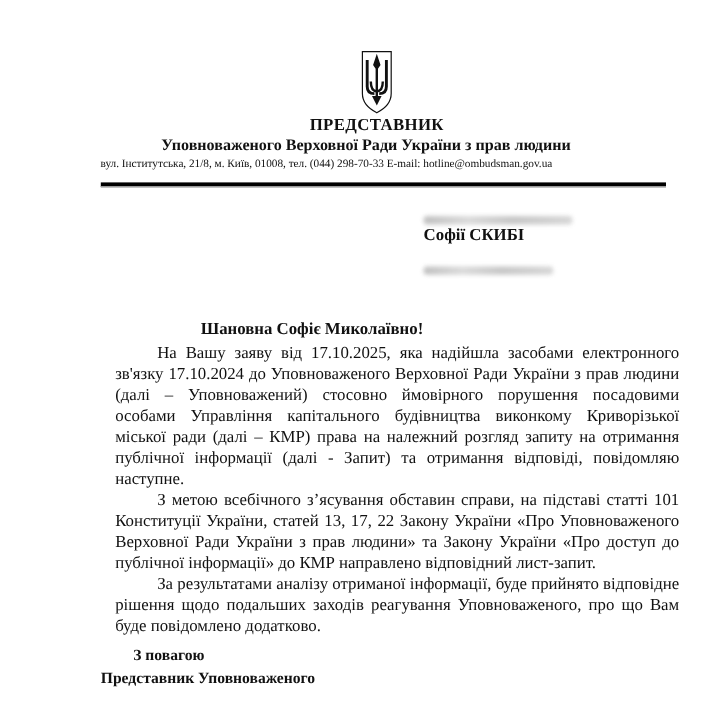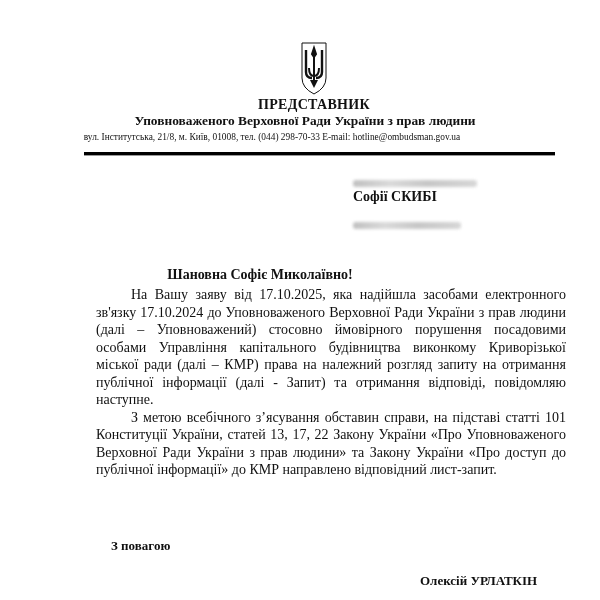--- a/index.html
+++ b/index.html
@@ -81,19 +81,20 @@
 
   <div class="blur-line" style="left:353px; top:168px; width:124px;"></div>
   <div class="recipient">Софії СКИБІ</div>
   <div class="blur-line" style="left:353px; top:210px; width:108px;"></div>
 
   <div class="salutation">Шановна Софіє Миколаївно!</div>
 
   <div class="body-text">
     <p>На Вашу заяву  від 17.10.2025, яка надійшла засобами електронного зв'язку 17.10.2024 до Уповноваженого Верховної Ради України з прав людини (далі – Уповноважений) стосовно ймовірного порушення посадовими особами Управління капітального будівництва виконкому Криворізької міської ради (далі – КМР) права на належний розгляд запиту на отримання публічної інформації (далі - Запит) та отримання відповіді, повідомляю наступне.</p>
     <p>З метою всебічного з’ясування обставин справи, на підставі статті 101 Конституції України, статей 13, 17, 22 Закону України «Про Уповноваженого Верховної Ради України з прав людини» та Закону України «Про доступ до публічної інформації» до КМР направлено відповідний лист-запит.</p>
+    <p>За результатами аналізу отриманої інформації, буде прийнято відповідне рішення щодо подальших заходів реагування Уповноваженого, про що Вам буде повідомлено додатково.</p>
   </div>
 
   <div class="closing">З повагою</div>
   <div class="sig-position">
+    <div>Представник Уповноваженого</div>
   </div>
-  <div class="sig-name">Олексій УРЛАТКІН</div>
 </div>
 
 </body></html>

